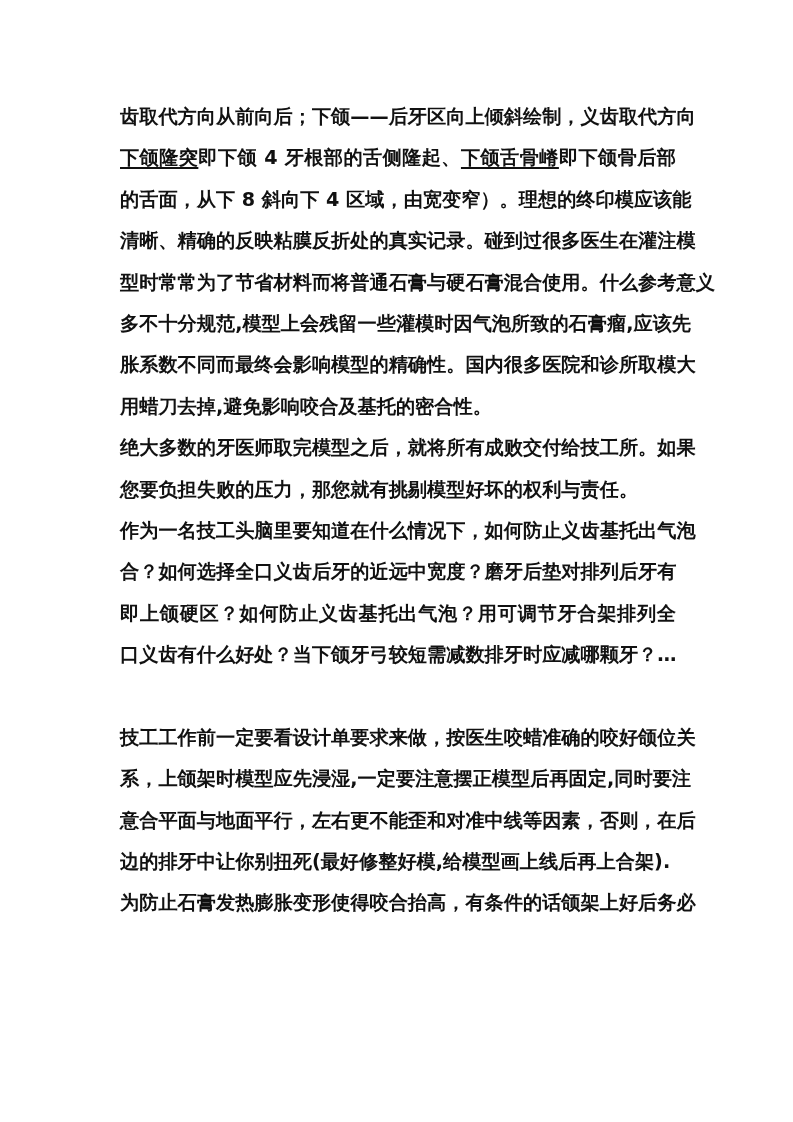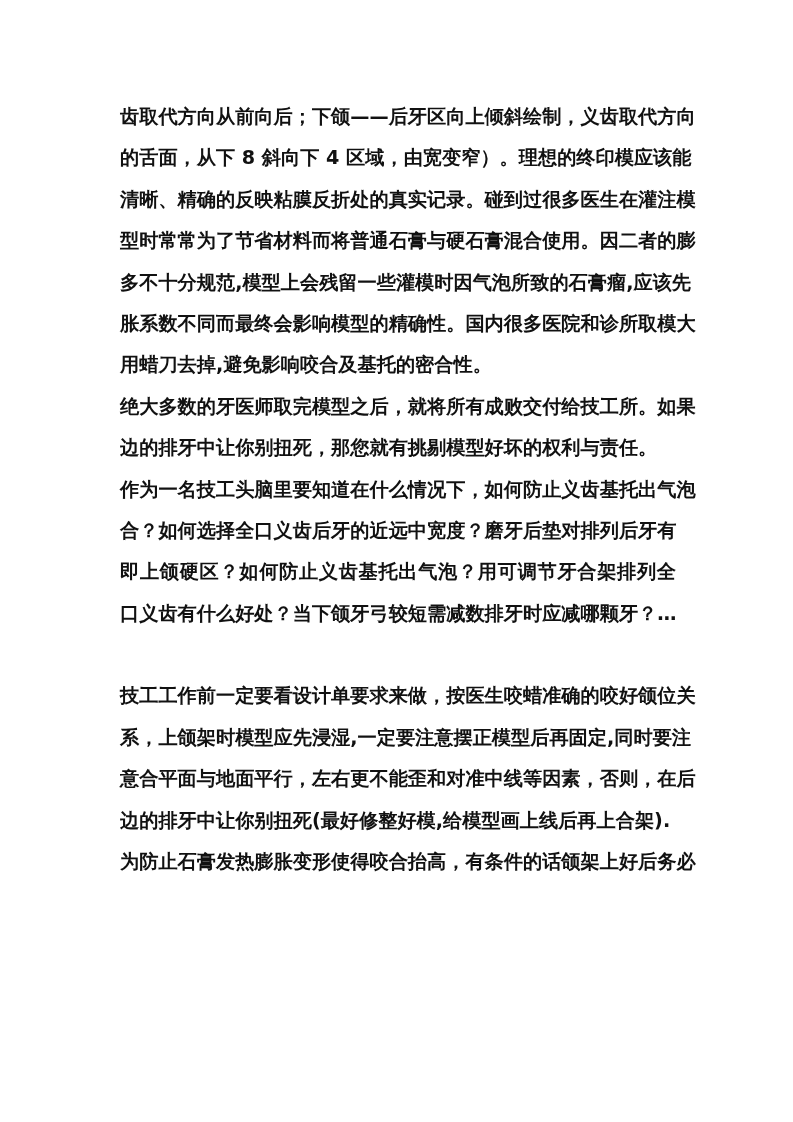--- a/index.html
+++ b/index.html
@@ -54,45 +54,48 @@
 </head>
 <body>
 
 <div class="page">
   <div class="line">
       <span class="line-inner"><span class="seg">齿取代方向从前向后；下颌——后牙区向上倾斜绘制，义齿取代方向</span></span>
     </div>
 
 
 
+  <div class="line">
+      <span class="line-inner"><span class="seg u">下颌隆突</span><span class="seg">即下颌 4 牙根部的舌侧隆起、</span><span class="seg u">下颌舌骨嵴</span><span class="seg">即下颌骨后部</span></span>
+    </div>
 
   <div class="line">
       <span class="line-inner"><span class="seg">的舌面，从下 8 斜向下 4 区域，由宽变窄）。理想的终印模应该能</span></span>
     </div>
   <div class="line">
       <span class="line-inner"><span class="seg">清晰、精确的反映粘膜反折处的真实记录。碰到过很多医生在灌注模</span></span>
     </div>
   <div class="line">
-      <span class="line-inner"><span class="seg">型时常常为了节省材料而将普通石膏与硬石膏混合使用。因二者的膨</span></span>
+      <span class="line-inner"><span class="seg">型时常常为了节省材料而将普通石膏与硬石膏混合使用。什么参考意义</span></span>
     </div>
   <div class="line">
       <span class="line-inner"><span class="seg">多不十分规范,模型上会残留一些灌模时因气泡所致的石膏瘤,应该先</span></span>
     </div>
   <div class="line">
       <span class="line-inner"><span class="seg">胀系数不同而最终会影响模型的精确性。国内很多医院和诊所取模大</span></span>
     </div>
   <div class="line last">
       <span class="line-inner"><span class="seg">用蜡刀去掉,避免影响咬合及基托的密合性。</span></span>
     </div>
 
   <div class="line">
       <span class="line-inner"><span class="seg">绝大多数的牙医师取完模型之后，就将所有成败交付给技工所。如果</span></span>
     </div>
   <div class="line last">
-      <span class="line-inner"><span class="seg">边的排牙中让你别扭死，那您就有挑剔模型好坏的权利与责任。</span></span>
+      <span class="line-inner"><span class="seg">您要负担失败的压力，那您就有挑剔模型好坏的权利与责任。</span></span>
     </div>
 
   <div class="line">
       <span class="line-inner"><span class="seg">作为一名技工头脑里要知道在什么情况下，如何防止义齿基托出气泡</span></span>
     </div>
   <div class="line">
       <span class="line-inner"><span class="seg">合？如何选择全口义齿后牙的近远中宽度？磨牙后垫对排列后牙有</span></span>
     </div>
   <div class="line">
       <span class="line-inner"><span class="seg">即上颌硬区？如何防止义齿基托出气泡？用可调节牙合架排列全</span></span>

